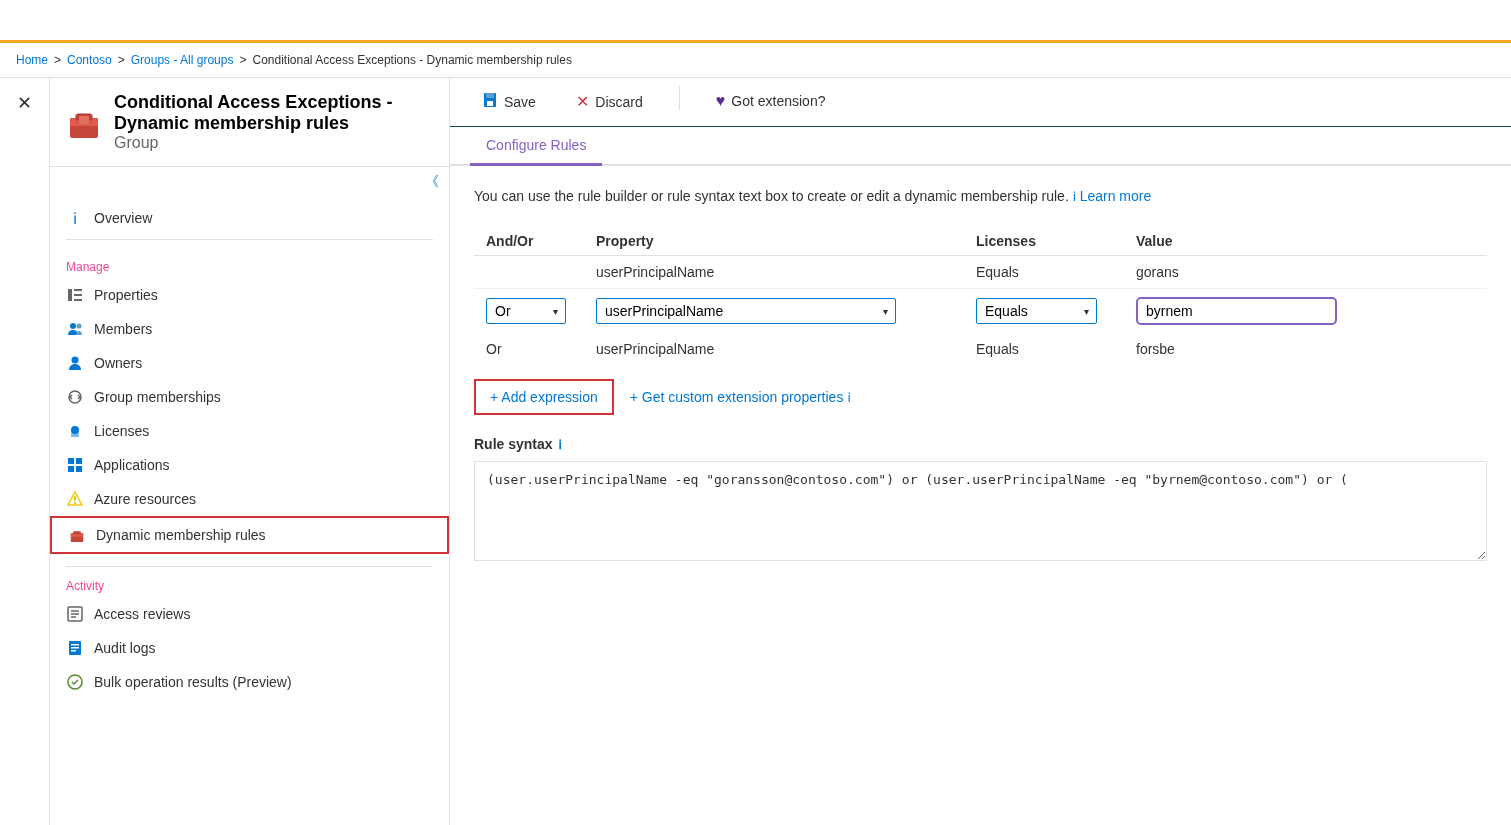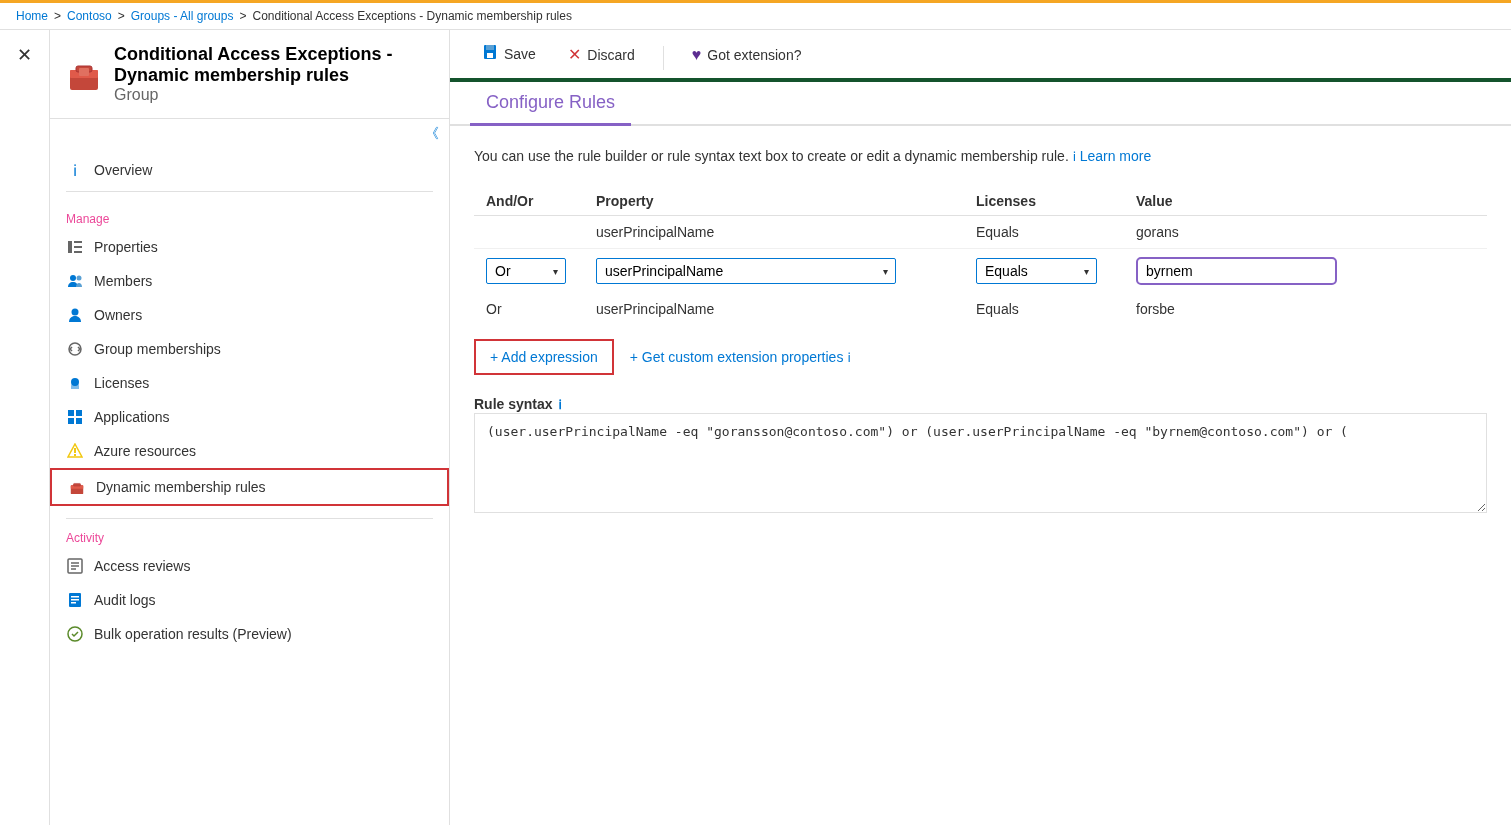--- a/index.html
+++ b/index.html
@@ -1,28 +1,29 @@
 <!DOCTYPE html>
 <html><head>
   <meta charset="utf-8">
   <style>
     * { box-sizing: border-box; margin: 0; padding: 0; }
     body { font-family: 'Segoe UI', sans-serif; font-size: 14px; color: #333; background: #fff; overflow: hidden; }
 
     
     .breadcrumb-bar {
-      height: 30px;
+      height: 38px;
       background: #fff;
       border-bottom: 1px solid #e0e0e0;
       display: flex;
       align-items: center;
       padding: 0 16px;
       font-size: 12px;
       color: #0078d4;
       border-top: 3px solid #f5a623;
+      margin-top: 40px;
     }
     .breadcrumb-bar span { color: #333; }
     .breadcrumb-bar a { color: #0078d4; text-decoration: none; }
     .breadcrumb-sep { margin: 0 6px; color: #999; }
 
     
     .app-layout {
       display: flex;
       height: calc(825px - 30px);
     }
@@ -127,24 +128,24 @@
     .main-content {
       flex: 1;
       display: flex;
       flex-direction: column;
       overflow: hidden;
     }
 
     
     .toolbar {
       display: flex;
-      align-items: flex-end;
+      align-items: flex-start;
       padding: 8px 20px;
-      border-bottom: 4px solid #14532d;
-      gap: 8px;
+      border-bottom: 1px solid #14532d;
+      gap: 16px;
     }
     .toolbar-btn {
       display: flex;
       align-items: center;
       gap: 6px;
       padding: 6px 12px;
       background: none;
       border: none;
       cursor: pointer;
       font-size: 14px;
@@ -163,21 +164,21 @@
 
     
     .tabs {
       display: flex;
       border-bottom: 2px solid #e0e0e0;
       padding: 0 20px;
     }
     .tab {
       padding: 10px 16px;
       cursor: pointer;
-      font-size: 18px;
+      font-size: 14px;
       color: #333;
       border-bottom: 3px solid transparent;
       margin-bottom: -2px;
     }
     .tab.active {
       color: #8661c5;
       border-bottom-color: #8661c5;
       font-weight: 500;
     }
 
@@ -284,20 +285,21 @@
     .actions-row {
       display: flex;
       align-items: center;
       margin-bottom: 20px;
     }
 
     
     .rule-syntax-label {
       font-weight: 600;
       font-size: 14px;
+      margin-bottom: 8px;
       display: flex;
       align-items: center;
       gap: 6px;
     }
     .rule-syntax-box {
       width: 100%;
       min-height: 100px;
       border: 1px solid #e0e0e0;
       padding: 10px 12px;
       font-size: 13px;

